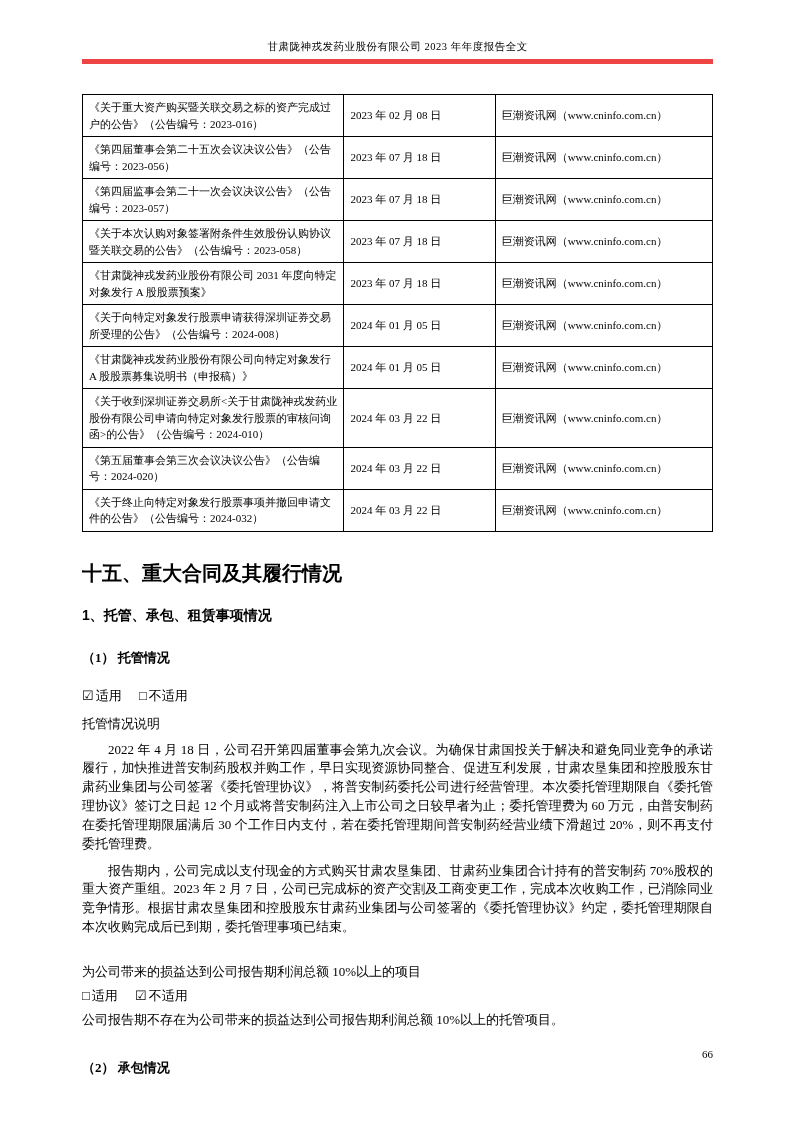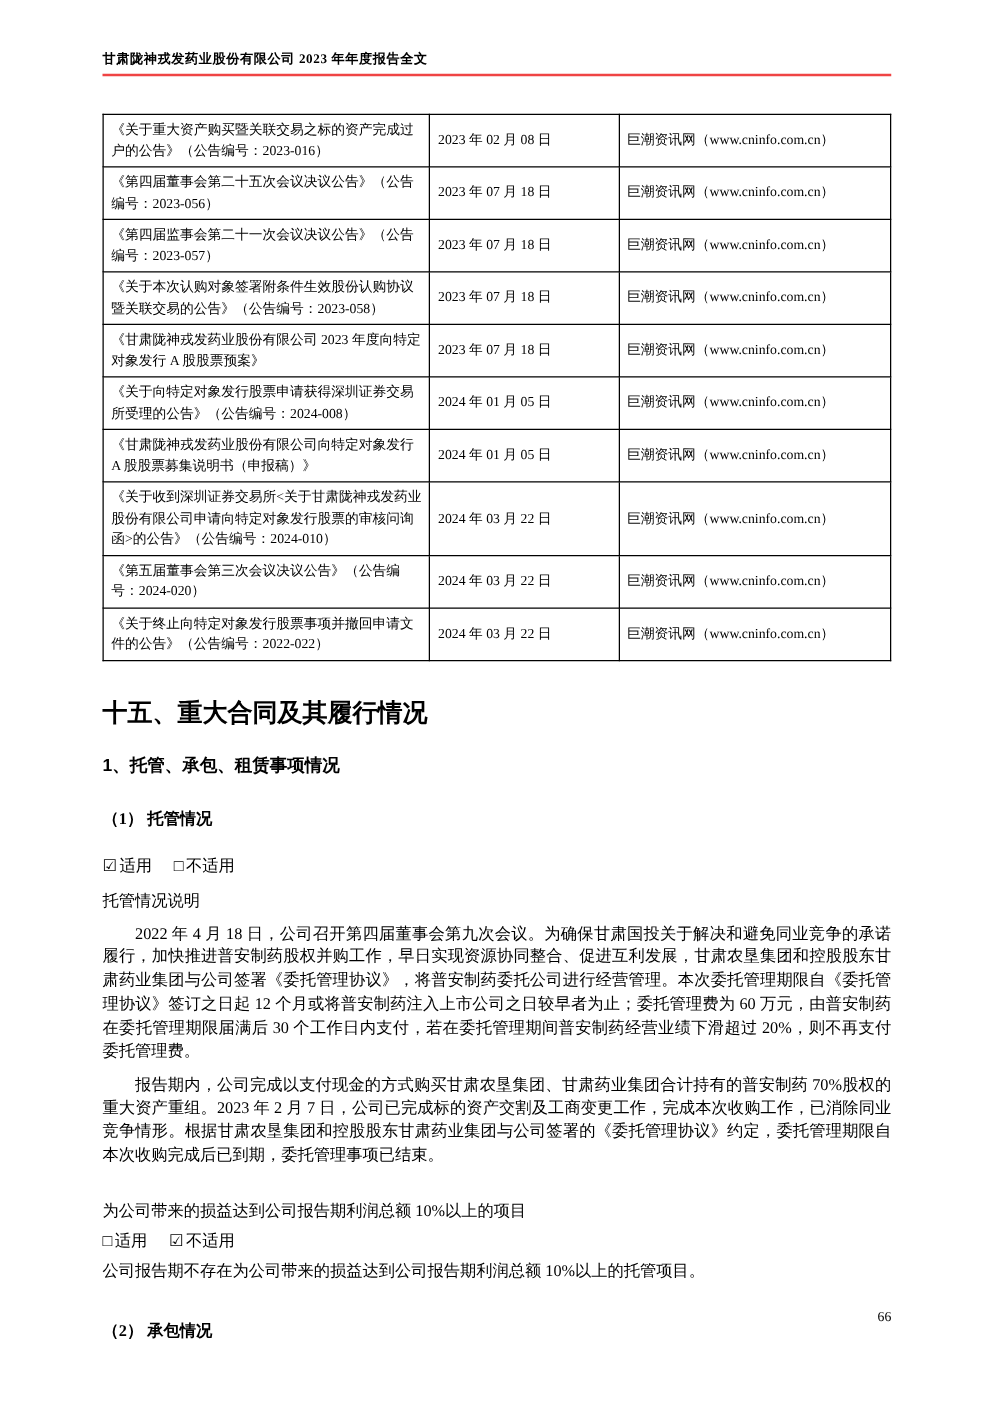--- a/index.html
+++ b/index.html
@@ -12,26 +12,25 @@
     font-family: "Liberation Serif", "DejaVu Serif", serif;
     position: relative;
     overflow: hidden;
   }
   .page {
     padding: 40px 80px 0 82px;
     width: 100%;
     height: 100%;
   }
   .doc-header {
-    text-align: left;
+    text-align: center;
     font-size: 10.5px;
     letter-spacing: 0.5px;
     padding-bottom: 5px;
-    border-bottom: 2px solid #ef4444;
-    font-weight: bold;
+    border-bottom: 5px solid #ef4444;
   }
   table.ann-table {
     width: 100%;
     border-collapse: collapse;
     margin-top: 30px;
     font-size: 11px;
     table-layout: fixed;
   }
   table.ann-table td {
     border: 1px solid #000;
@@ -116,21 +115,21 @@
         <td class="c-title">《第四届监事会第二十一次会议决议公告》（公告编号：2023-057）</td>
         <td class="c-date">2023 年 07 月 18 日</td>
         <td class="c-site">巨潮资讯网（www.cninfo.com.cn）</td>
       </tr>
       <tr>
         <td class="c-title">《关于本次认购对象签署附条件生效股份认购协议暨关联交易的公告》（公告编号：2023-058）</td>
         <td class="c-date">2023 年 07 月 18 日</td>
         <td class="c-site">巨潮资讯网（www.cninfo.com.cn）</td>
       </tr>
       <tr>
-        <td class="c-title">《甘肃陇神戎发药业股份有限公司 2023 年度向特定对象发行 A 股股票预案》</td>
+        <td class="c-title">《甘肃陇神戎发药业股份有限公司 2031 年度向特定对象发行 A 股股票预案》</td>
         <td class="c-date">2023 年 07 月 18 日</td>
         <td class="c-site">巨潮资讯网（www.cninfo.com.cn）</td>
       </tr>
       <tr>
         <td class="c-title">《关于向特定对象发行股票申请获得深圳证券交易所受理的公告》（公告编号：2024-008）</td>
         <td class="c-date">2024 年 01 月 05 日</td>
         <td class="c-site">巨潮资讯网（www.cninfo.com.cn）</td>
       </tr>
       <tr>
         <td class="c-title">《甘肃陇神戎发药业股份有限公司向特定对象发行 A 股股票募集说明书（申报稿）》</td>
@@ -141,21 +140,21 @@
         <td class="c-title">《关于收到深圳证券交易所&lt;关于甘肃陇神戎发药业股份有限公司申请向特定对象发行股票的审核问询函&gt;的公告》（公告编号：2024-010）</td>
         <td class="c-date">2024 年 03 月 22 日</td>
         <td class="c-site">巨潮资讯网（www.cninfo.com.cn）</td>
       </tr>
       <tr>
         <td class="c-title">《第五届董事会第三次会议决议公告》（公告编号：2024-020）</td>
         <td class="c-date">2024 年 03 月 22 日</td>
         <td class="c-site">巨潮资讯网（www.cninfo.com.cn）</td>
       </tr>
       <tr>
-        <td class="c-title">《关于终止向特定对象发行股票事项并撤回申请文件的公告》（公告编号：2022-022）</td>
+        <td class="c-title">《关于终止向特定对象发行股票事项并撤回申请文件的公告》（公告编号：2024-032）</td>
         <td class="c-date">2024 年 03 月 22 日</td>
         <td class="c-site">巨潮资讯网（www.cninfo.com.cn）</td>
       </tr>
     </tbody>
   </table>
 
   <div class="h15">十五、重大合同及其履行情况</div>
 
   <div class="sub1">1、托管、承包、租赁事项情况</div>
 

